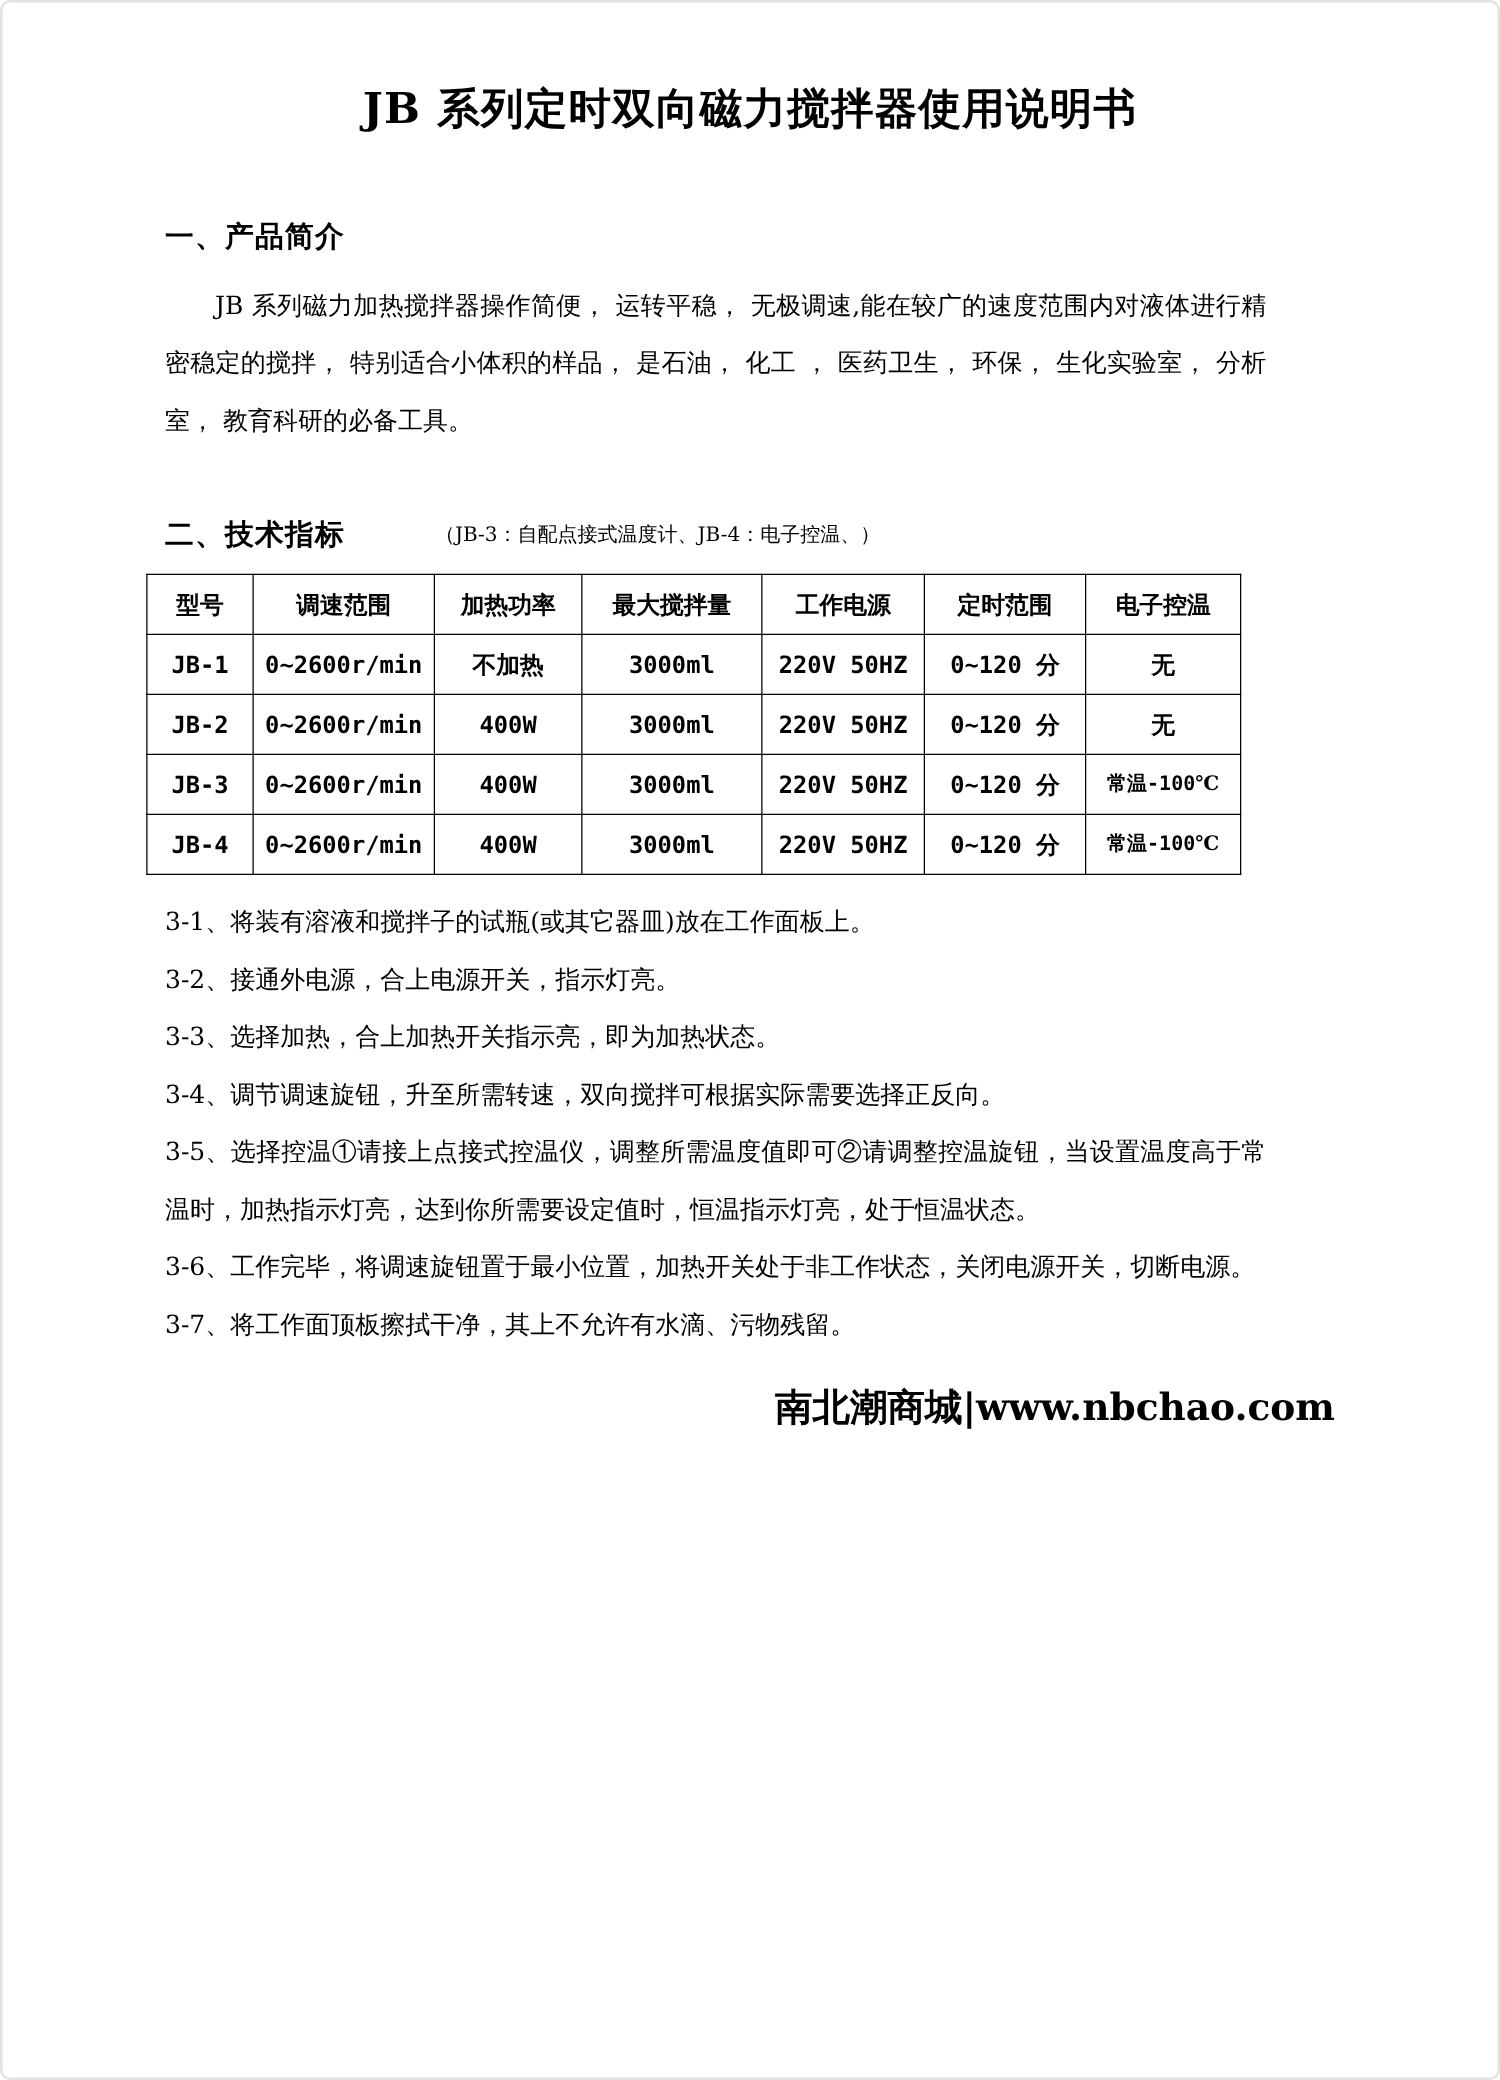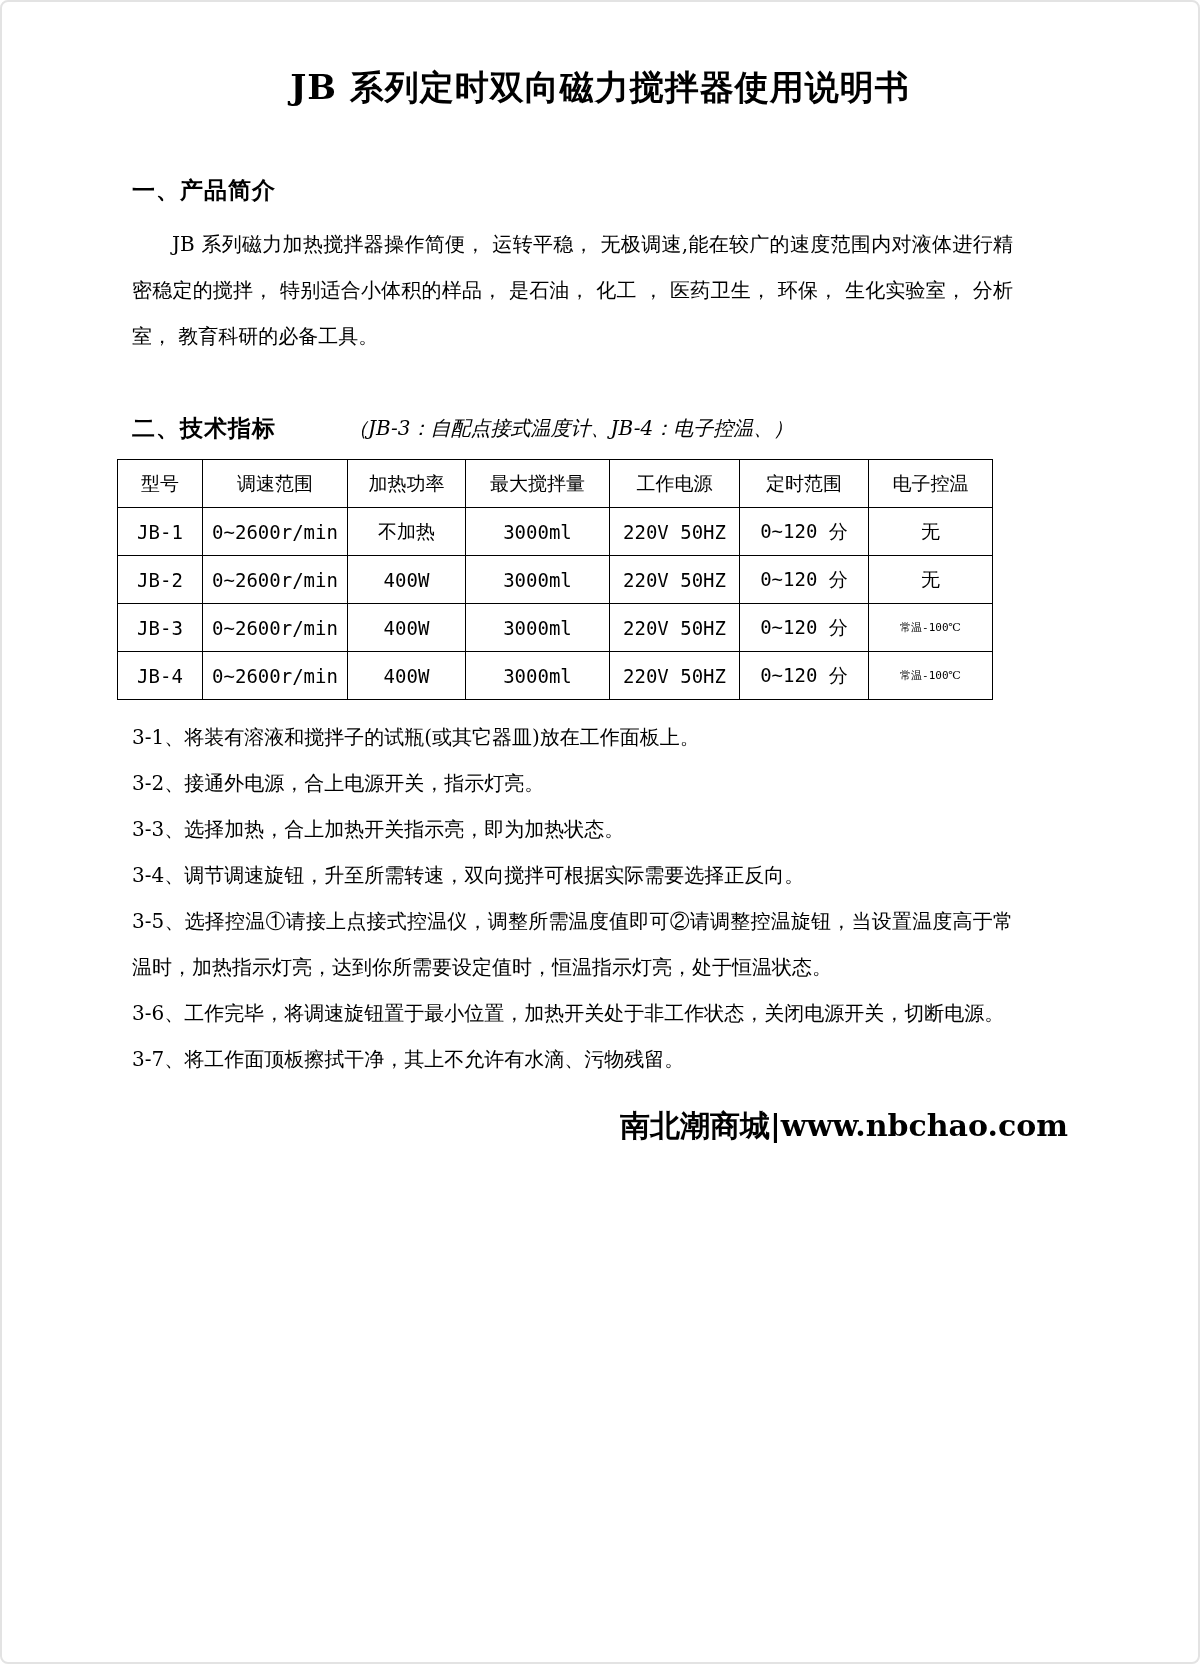--- a/index.html
+++ b/index.html
@@ -36,44 +36,43 @@
   .intro-body {
     margin-top: 16px;
     font-size: 20px;
     line-height: 46px;
     text-align: justify;
     text-indent: 2em;
   }
   .heading-2 { margin-top: 54px; display: flex; align-items: flex-start; }
   .heading-2 .note {
     font-weight: normal;
-    font-size: 20px;
+    font-size: 16px;
     letter-spacing: 0;
     margin-left: 72px;
-    font-style: italic;
   }
   table.specs {
     margin-top: 16px;
     margin-left: -15px;
     border-collapse: collapse;
     table-layout: fixed;
     width: 875px;
     font-family: "DejaVu Sans Mono", "DejaVu Serif", serif;
   }
   table.specs th, table.specs td {
     border: 1px solid #000000;
     height: 48px;
     text-align: center;
     vertical-align: middle;
     font-size: 19px;
-    font-weight: normal;
+    font-weight: bold;
     padding: 0 2px;
     white-space: nowrap;
   }
-  table.specs td.small { font-size: 11px; }
+  table.specs td.small { font-size: 16px; }
   col.c0 { width: 85px; }
   col.c1 { width: 145px; }
   col.c2 { width: 118px; }
   col.c3 { width: 144px; }
   col.c4 { width: 130px; }
   col.c5 { width: 129px; }
   col.c6 { width: 124px; }
   .heading-3 { margin-top: 68px; }
   .maintenance { margin-top: 14px; }
   .maintenance p {

